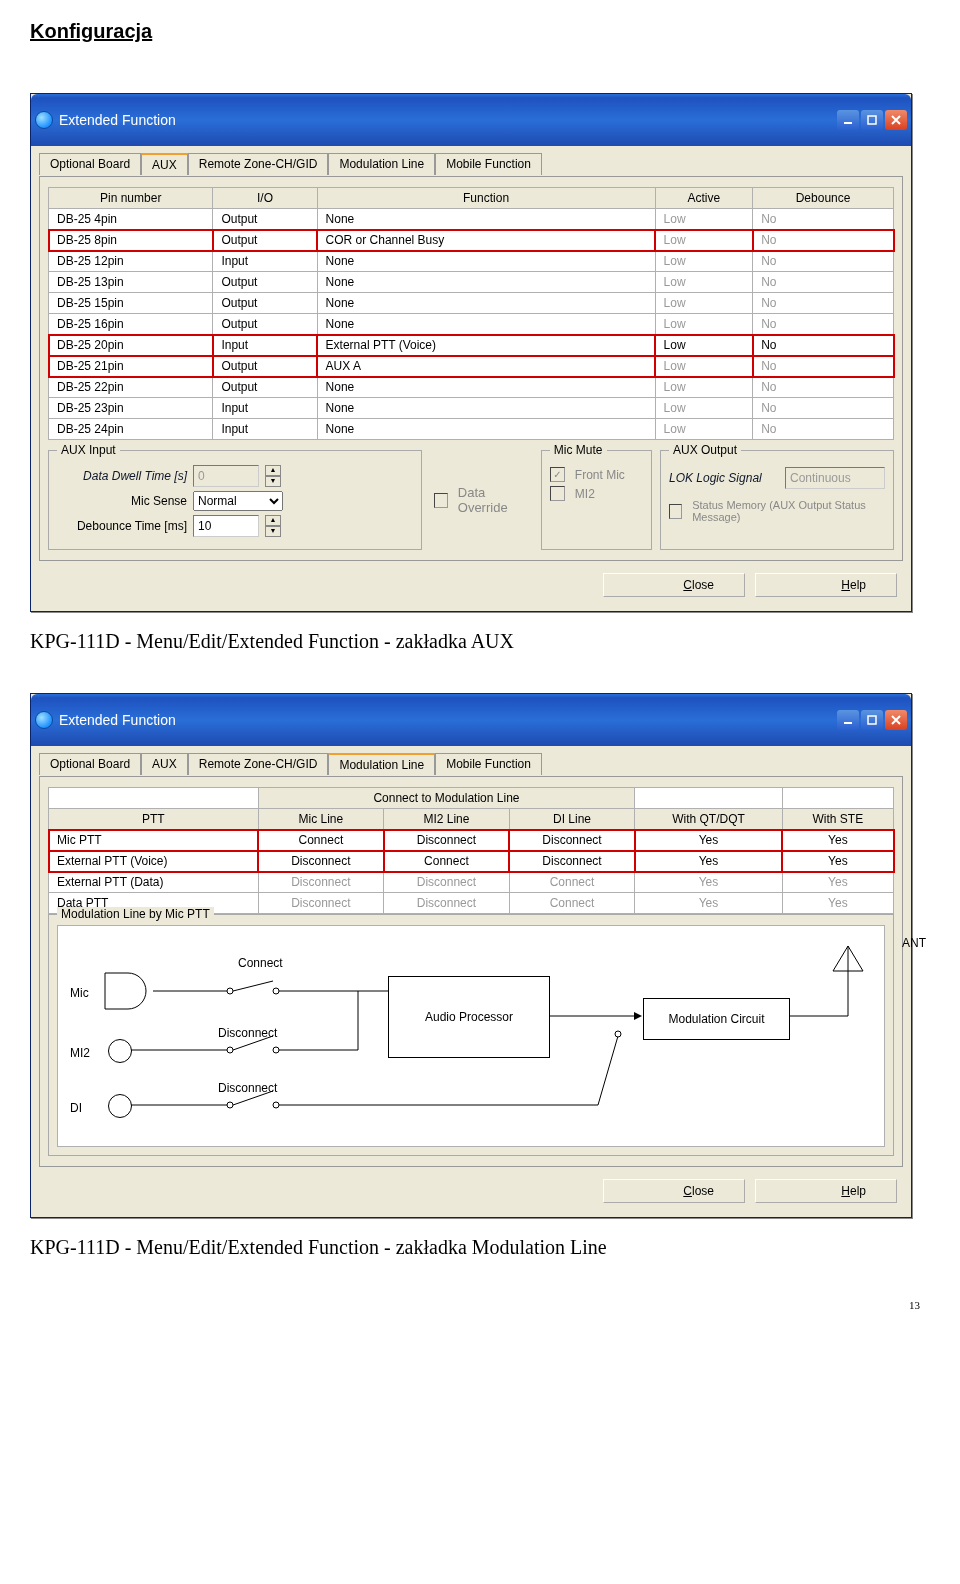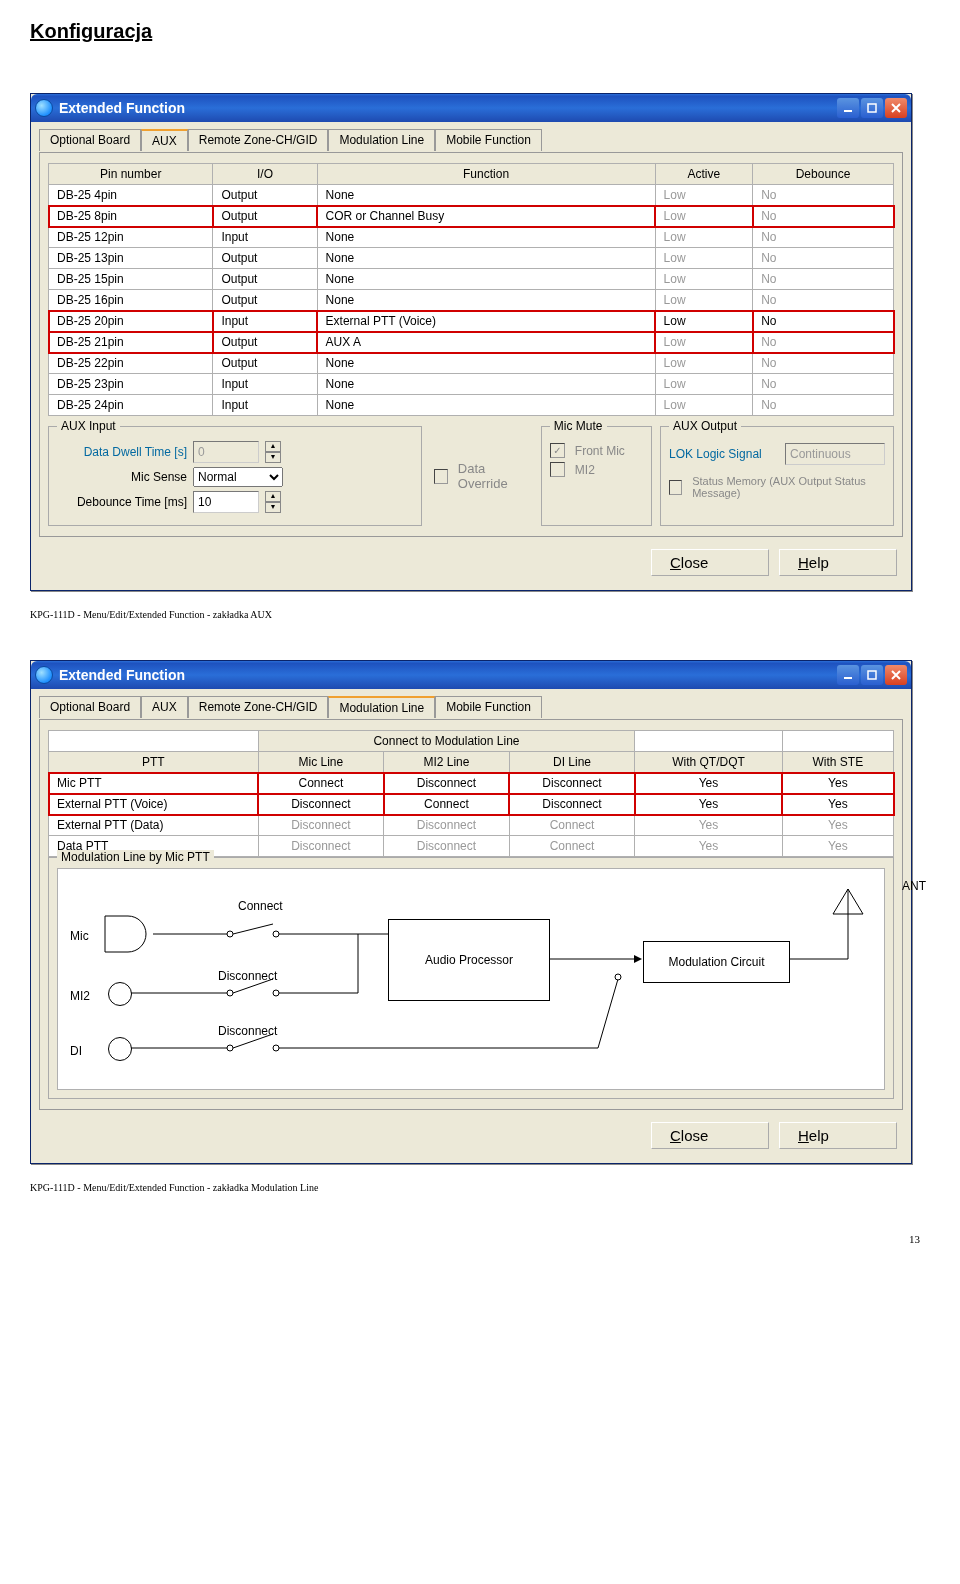--- a/index.html
+++ b/index.html
@@ -22,22 +22,22 @@
     margin-bottom: 18px;
     box-shadow: 1px 1px 0 #888;
     width: 880px;
   }
   .titlebar {
     background: linear-gradient(to bottom, #2a6ed8 0%, #1e52bf 8%, #2a6ed8 50%, #1e4ab0 100%);
     color: #fff;
     display: flex;
     align-items: center;
     height: 28px;
-    padding: 0 4px;
-    font-weight: bold;
+    padding: 12px 4px;
+    font-weight: normal;
     font-size: 14px;
     border-radius: 6px 6px 0 0;
   }
   .titlebar .app-icon {
     width: 16px; height: 16px;
     background: radial-gradient(circle at 35% 35%, #9fe0ff 0%, #1e90ff 70%);
     border-radius: 50%;
     margin-right: 6px;
     border: 1px solid #0a4aa0;
   }
@@ -111,21 +111,21 @@
     font-size: 12px;
   }
   .groupbox .legend {
     position: absolute;
     top: -8px; left: 8px;
     background: #ece9d8;
     padding: 0 4px;
   }
   .row { display: flex; align-items: center; gap: 6px; margin: 4px 0; }
   .row label { width: 130px; text-align: right; color: #000; }
-  .row.dim label { color: #0369a1; }
+  .row.dim label { color: #0f172a; font-style: italic; }
   input.text {
     border: 1px inset #ccc;
     background: #fff;
     height: 18px;
     font-size: 12px;
     padding: 1px 4px;
     width: 56px;
   }
   input.text.dim { background: #ece9d8; color: #999; }
   select.combo {
@@ -148,34 +148,34 @@
     border: 1px inset #999;
     background: #ece9d8;
     display: inline-flex;
     align-items: center; justify-content: center;
     font-size: 10px; color: #888;
     margin-right: 4px;
   }
   .btn {
     border: 1px outset #fff;
     background: #ece9d8;
-    padding: 4px 18px;
-    font-size: 15px;
+    padding: 4px 30px;
+    font-size: 12px;
     min-width: 80px;
-    text-align: left;
+    text-align: right;
   }
   .footer-btns {
     display: flex;
     justify-content: flex-end;
     gap: 10px;
     padding: 12px 6px 4px 6px;
   }
   .caption {
     font-family: "Times New Roman", serif;
-    font-size: 10px;
+    font-size: 20px;
     margin: 8px 0 40px 0;
   }
   .page-num {
     text-align: right;
     font-family: "Times New Roman", serif;
     font-size: 11px;
     padding-right: 10px;
   }
 
   

